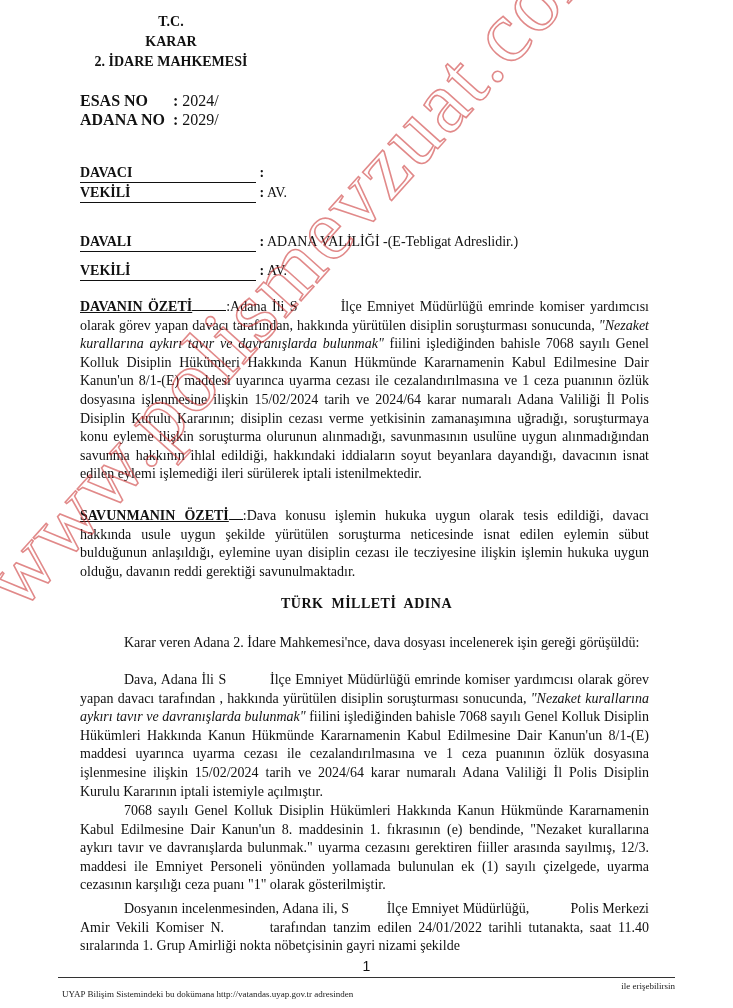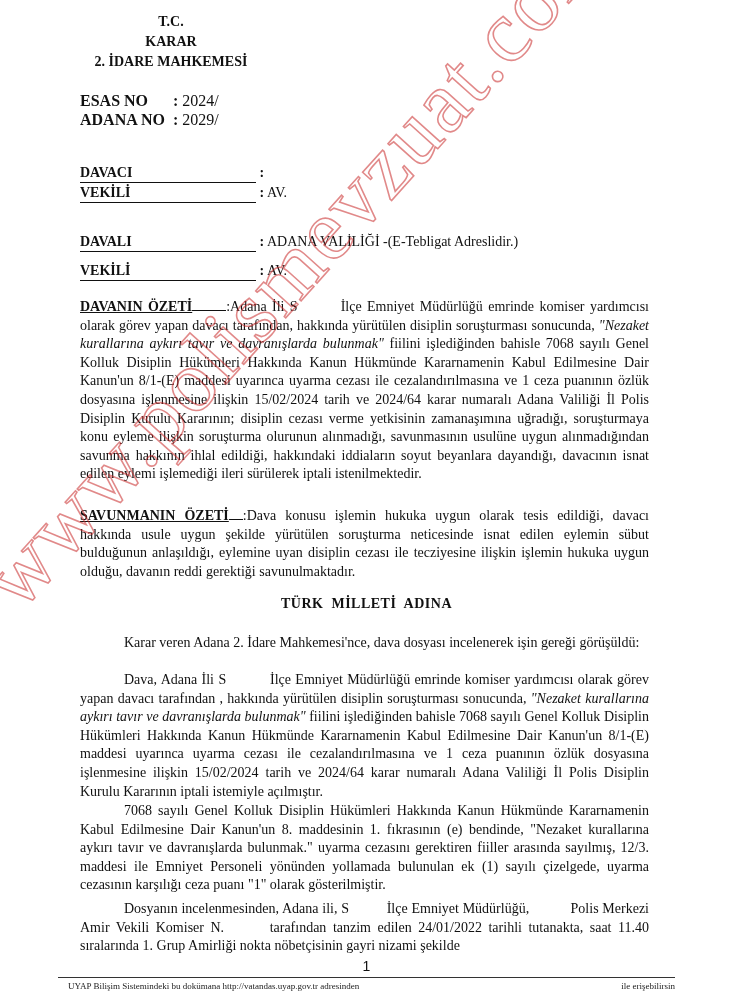--- a/index.html
+++ b/index.html
@@ -75,17 +75,17 @@
   <div class="p ind" style="top:671px;">
     <span style="white-space:pre-wrap;">Dava, Adana İli S          İlçe Emniyet Müdürlüğü emrinde komiser yardımcısı olarak görev yapan davacı tarafından , hakkında yürütülen disiplin soruşturması sonucunda, </span><i>"Nezaket kurallarına aykırı tavır ve davranışlarda bulunmak"</i><span> fiilini işlediğinden bahisle 7068 sayılı Genel Kolluk Disiplin Hükümleri Hakkında Kanun Hükmünde Kararnamenin Kabul Edilmesine Dair Kanun'un 8/1-(E) maddesi uyarınca uyarma cezası ile cezalandırılmasına ve 1 ceza puanının özlük dosyasına işlenmesine ilişkin 15/02/2024 tarih ve 2024/64 karar numaralı Adana Valiliği İl Polis Disiplin Kurulu Kararının iptali istemiyle açılmıştır.</span>
   </div>
 
   <div class="p ind" style="top:802px;">7068 sayılı Genel Kolluk Disiplin Hükümleri Hakkında Kanun Hükmünde Kararnamenin Kabul Edilmesine Dair Kanun'un 8. maddesinin 1. fıkrasının (e) bendinde, "Nezaket kurallarına aykırı tavır ve davranışlarda bulunmak." uyarma cezasını gerektiren fiiller arasında sayılmış, 12/3. maddesi ile Emniyet Personeli yönünden yollamada bulunulan ek (1) sayılı çizelgede, uyarma cezasının karşılığı ceza puanı "1" olarak gösterilmiştir.</div>
 
   <div class="p ind" style="top:900px;white-space:pre-wrap;">Dosyanın incelenmesinden, Adana ili, S          İlçe Emniyet Müdürlüğü,           Polis Merkezi Amir Vekili Komiser N.       tarafından tanzim edilen 24/01/2022 tarihli tutanakta, saat 11.40 sıralarında 1. Grup Amirliği nokta nöbetçisinin gayri nizami şekilde</div>
 
   <div class="pagenum">1</div>
   <div class="footline"></div>
-  <div class="foot" style="left:68px;">UYAP Bilişim Sistemindeki bu dokümana http://vatandas.uyap.gov.tr adresinden</div>
+  <div class="foot" style="left:62px;margin-top:8px;">UYAP Bilişim Sistemindeki bu dokümana http://vatandas.uyap.gov.tr adresinden</div>
   <div class="foot" style="right:58px;">ile erişebilirsin</div>
 
   <div class="wm">www.polismevzuat.com</div>
 </div>
 
 </body></html>

